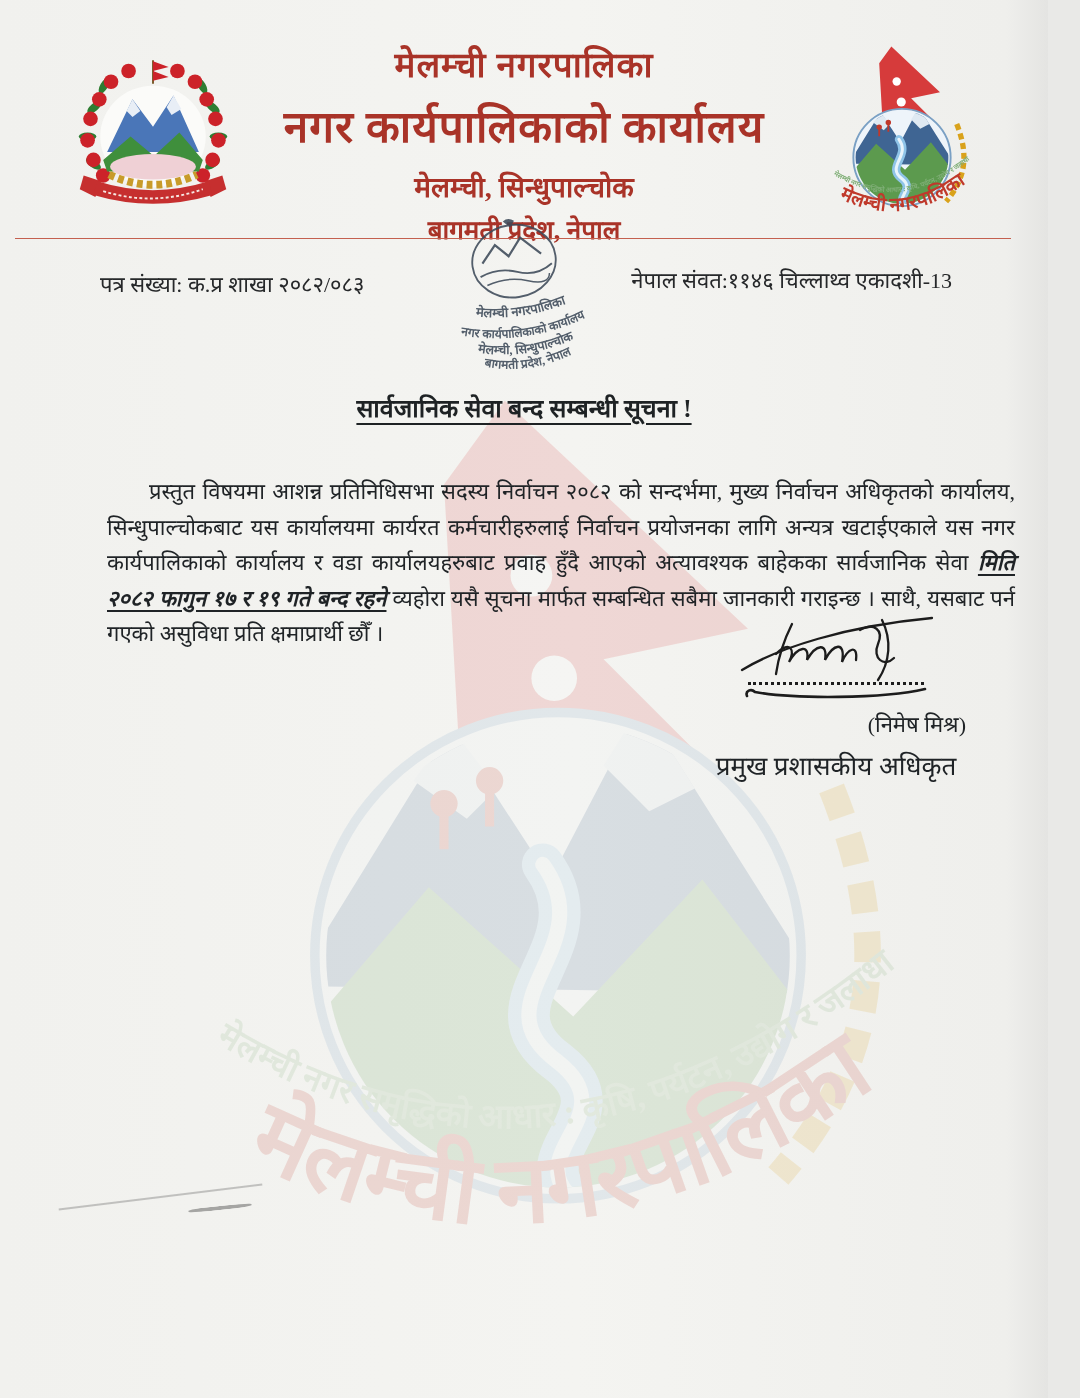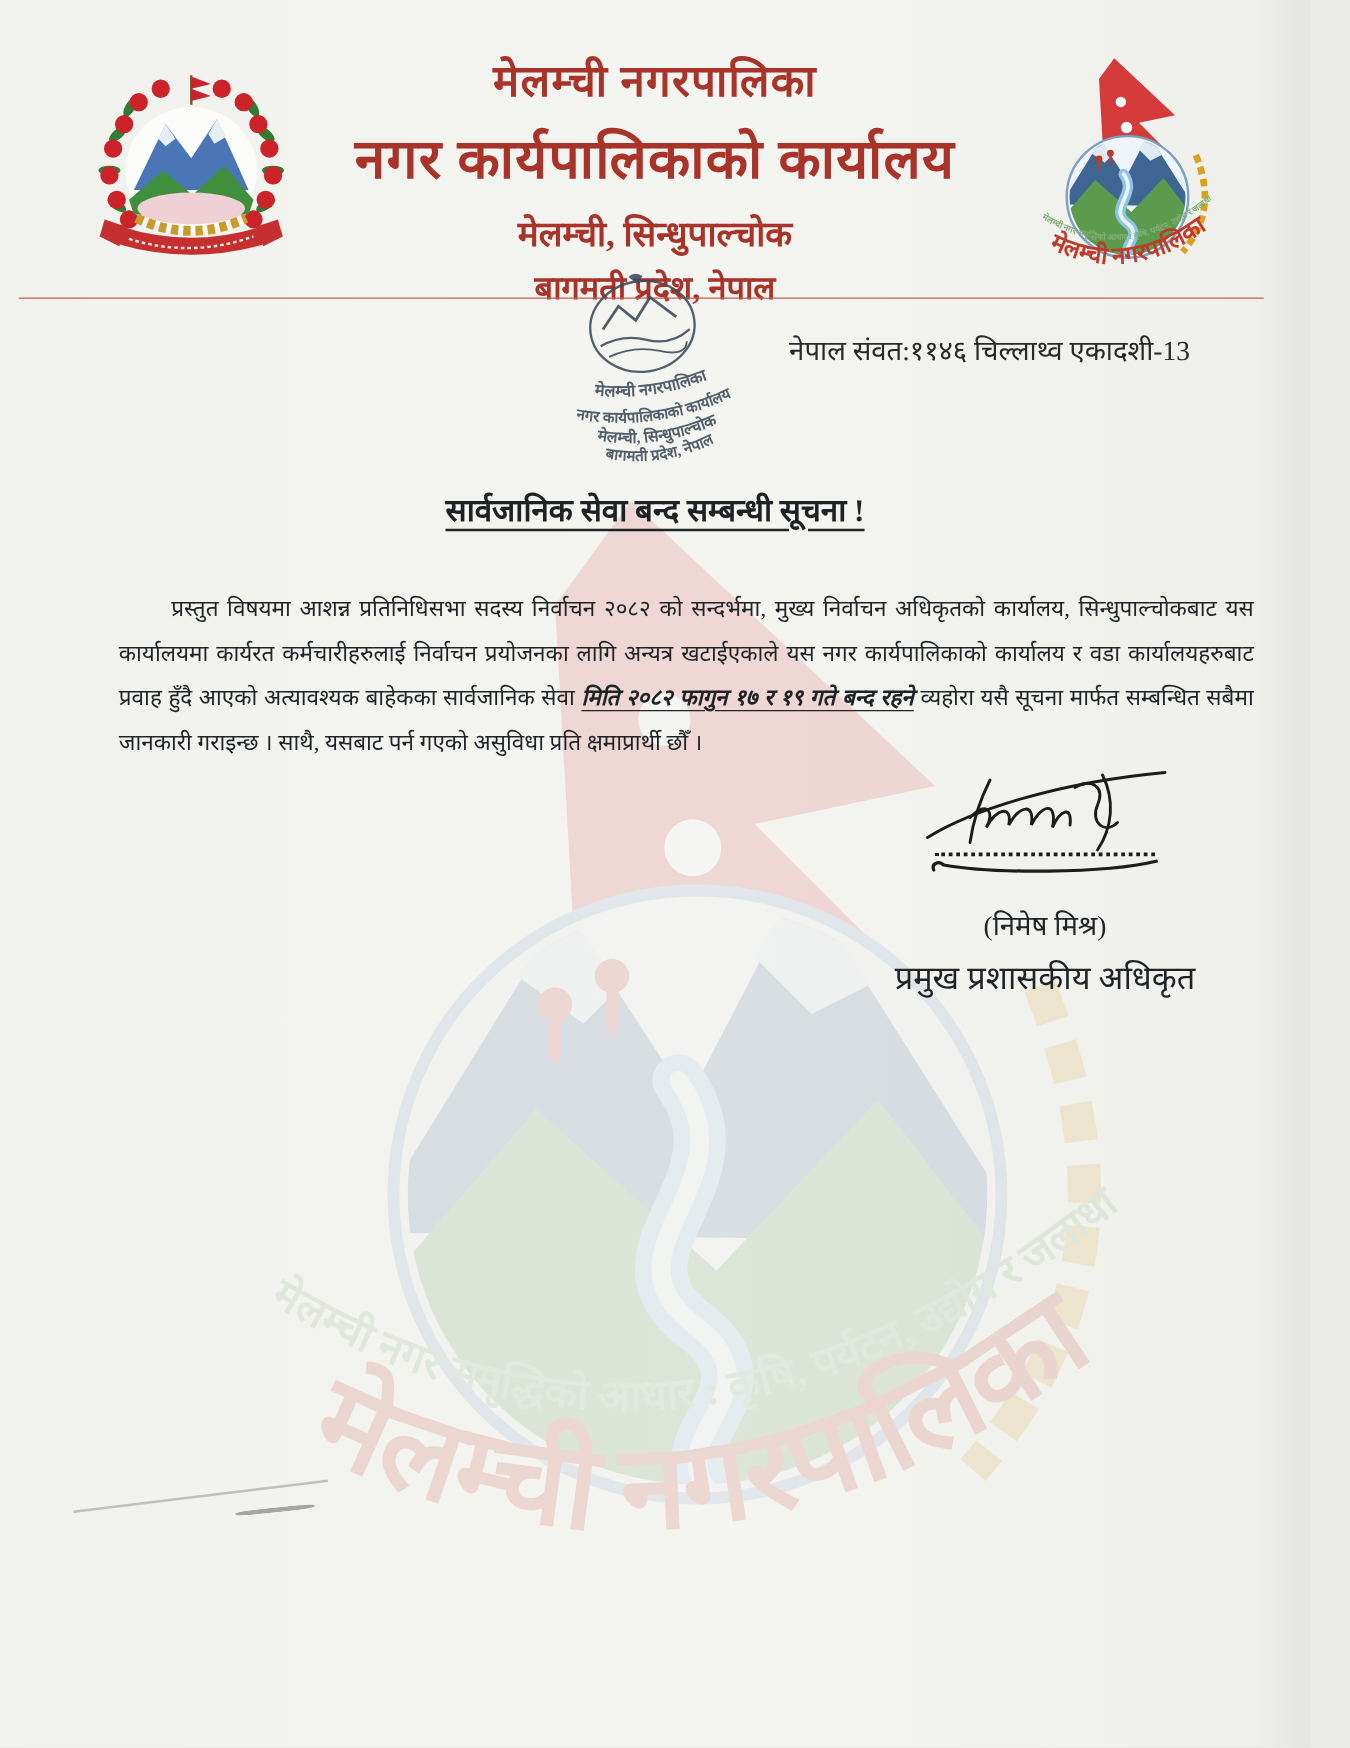--- a/index.html
+++ b/index.html
@@ -26,30 +26,30 @@
   .letter-no{position:absolute;left:100px;top:268px;font-size:22px;}
   .dates{position:absolute;right:96px;top:264px;text-align:right;font-size:22px;line-height:34px;}
   
   .stamp{position:absolute;left:418px;top:216px;transform:rotate(-8deg);opacity:.88;}
   
   .subject{position:absolute;left:0;top:390px;width:100%;text-align:center;
     font-size:25px;font-weight:700;color:#1e2224;}
   .subject span{text-decoration:underline;text-underline-offset:6px;}
   
   .letter-body{
-    position:absolute;left:95px;top:452px;width:908px;
-    font-size:18px;line-height:35.6px;text-align:justify;text-indent:42px;color:#1f2326;
+    position:absolute;left:107px;top:452px;width:908px;
+    font-size:22px;line-height:35.6px;text-align:justify;text-indent:42px;color:#1f2326;
   }
   .letter-body .emph{font-weight:700;font-style:italic;text-decoration:underline;text-underline-offset:4px;}
   
   .sign-block{position:absolute;left:706px;top:612px;width:260px;text-align:center;}
   .sign-scribble{display:block;margin:0 auto;}
   .sign-dots{width:176px;margin:-4px auto 0;border-bottom:3.2px dotted #1d1d1d;height:2px;}
   .sign-swoosh{display:block;margin:1px auto 0;}
-  .sign-name{font-size:22px;margin-top:24px;color:#1f2326;}
+  .sign-name{font-size:22px;margin-top:8px;color:#1f2326;text-align:right;}
   .sign-post{font-size:26px;margin-top:9px;color:#1f2326;}
   
   .watermark{position:absolute;left:178px;top:378px;opacity:.15;pointer-events:none;}
   
   .pencil-a{position:absolute;left:58px;top:1196px;width:205px;border-top:2px solid rgba(100,100,100,.35);transform:rotate(-7deg);}
   .pencil-b{position:absolute;left:188px;top:1206px;width:64px;border-top:4px solid rgba(70,70,70,.45);transform:rotate(-6deg);border-radius:40%;}
 </style>
 </head>
 <body>
 
@@ -196,20 +196,21 @@
       </defs>
       <g fill="#3d4a59" font-family="Liberation Serif, DejaVu Serif, serif" font-weight="700">
         <text font-size="14"><textPath href="#st1" startOffset="50%" text-anchor="middle">मेलम्ची नगरपालिका</textPath></text>
         <text font-size="13"><textPath href="#st2" startOffset="50%" text-anchor="middle">नगर कार्यपालिकाको कार्यालय</textPath></text>
         <text font-size="13.5"><textPath href="#st3" startOffset="50%" text-anchor="middle">मेलम्ची, सिन्धुपाल्चोक</textPath></text>
         <text font-size="13"><textPath href="#st4" startOffset="50%" text-anchor="middle">बागमती प्रदेश, नेपाल</textPath></text>
       </g>
     </svg>
   </div>
 
+  <div class="letter-no">पत्र संख्या: क.प्र शाखा २०८२/०८३</div>
   <div class="dates">
     <div>नेपाल संवत:११४६ चिल्लाथ्व एकादशी-13</div>
   </div>
 
   <div class="subject">
     <span>सार्वजानिक सेवा बन्द सम्बन्धी सूचना !</span>
   </div>
 
   <p class="letter-body"><span>प्रस्तुत विषयमा आशन्न प्रतिनिधिसभा सदस्य निर्वाचन २०८२ को सन्दर्भमा, मुख्य निर्वाचन अधिकृतको कार्यालय, सिन्धुपाल्चोकबाट यस कार्यालयमा कार्यरत कर्मचारीहरुलाई निर्वाचन प्रयोजनका लागि अन्यत्र खटाईएकाले यस नगर कार्यपालिकाको कार्यालय र वडा कार्यालयहरुबाट प्रवाह हुँदै आएको अत्यावश्यक बाहेकका सार्वजानिक सेवा </span><span class="emph">मिति २०८२ फागुन १७ र १९ गते बन्द रहने</span><span> व्यहोरा यसै सूचना मार्फत सम्बन्धित सबैमा जानकारी गराइन्छ । साथै, यसबाट पर्न गएको असुविधा प्रति क्षमाप्रार्थी छौँ ।</span></p>
 

